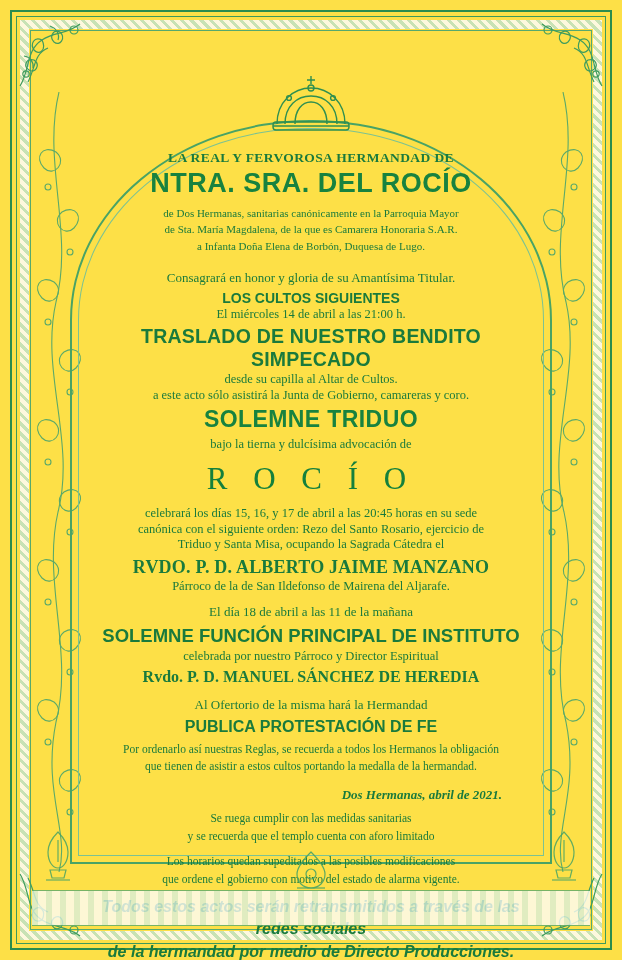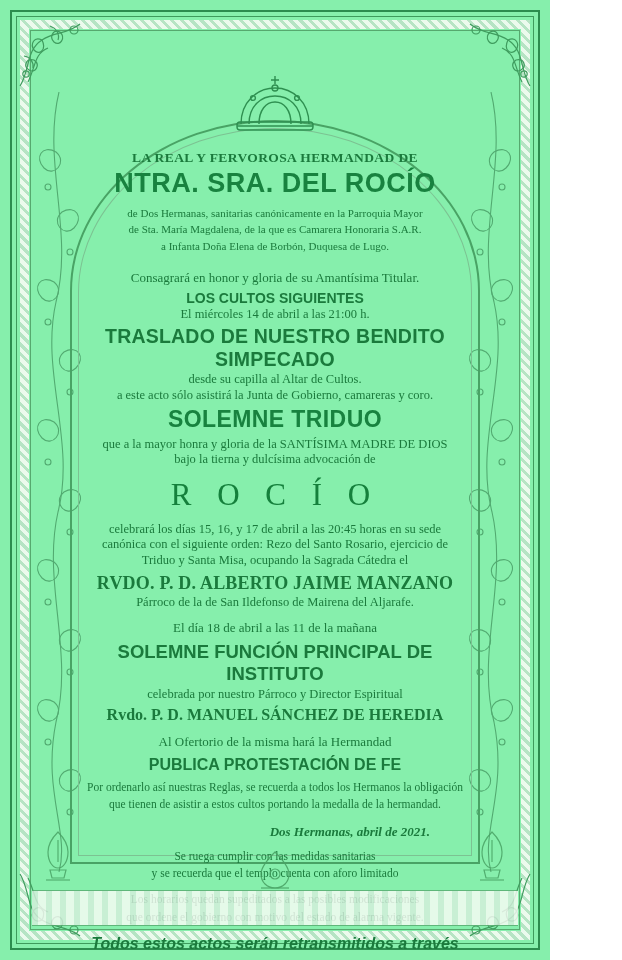--- a/index.html
+++ b/index.html
@@ -9,23 +9,23 @@
   }
   body {
     width: 622px;
     height: 960px;
     font-family: "Liberation Serif", serif;
     color: #1a7a3c;
     overflow: hidden;
   }
   .poster {
     position: relative;
-    width: 550px;
+    width: 622px;
     height: 960px;
-    background: #86efac;
+    background: #fde047;
     box-sizing: border-box;
     padding-left: 48px;
   }
 
   
   .frame-outer {
     position: absolute;
     left: 10px; top: 10px; right: 10px; bottom: 10px;
     border: 2px solid #2b8c4e;
     box-sizing: border-box;
@@ -405,21 +405,20 @@
     <div class="spacer-m"></div>
 
     <p class="l-norm">Consagrará en honor y gloria de su Amantísima Titular.</p>
     <p class="l-bold-s">LOS CULTOS SIGUIENTES</p>
     <p class="l-mid">El miércoles 14 de abril a las 21:00 h.</p>
     <p class="l-big">TRASLADO DE NUESTRO BENDITO SIMPECADO</p>
     <p class="l-mid">desde su capilla al Altar de Cultos.</p>
     <p class="l-mid">a este acto sólo asistirá la Junta de Gobierno, camareras y coro.</p>
 
     <p class="l-triduo">SOLEMNE TRIDUO</p>
-    <p class="l-mid">que a la mayor honra y gloria de la SANTÍSIMA MADRE DE DIOS</p>
     <p class="l-mid">bajo la tierna  y dulcísima advocación de</p>
 
     <p class="l-rocio">R O C Í O</p>
 
     <p class="l-mid">celebrará los días 15, 16, y 17  de abril a las 20:45 horas en su sede</p>
     <p class="l-mid">canónica con el siguiente orden: Rezo del Santo Rosario, ejercicio de</p>
     <p class="l-mid">Triduo y Santa Misa, ocupando la Sagrada Cátedra el</p>
     <p class="l-name">RVDO. P. D. ALBERTO JAIME MANZANO</p>
     <p class="l-mid">Párroco de la de San Ildefonso de Mairena del Aljarafe.</p>
 

